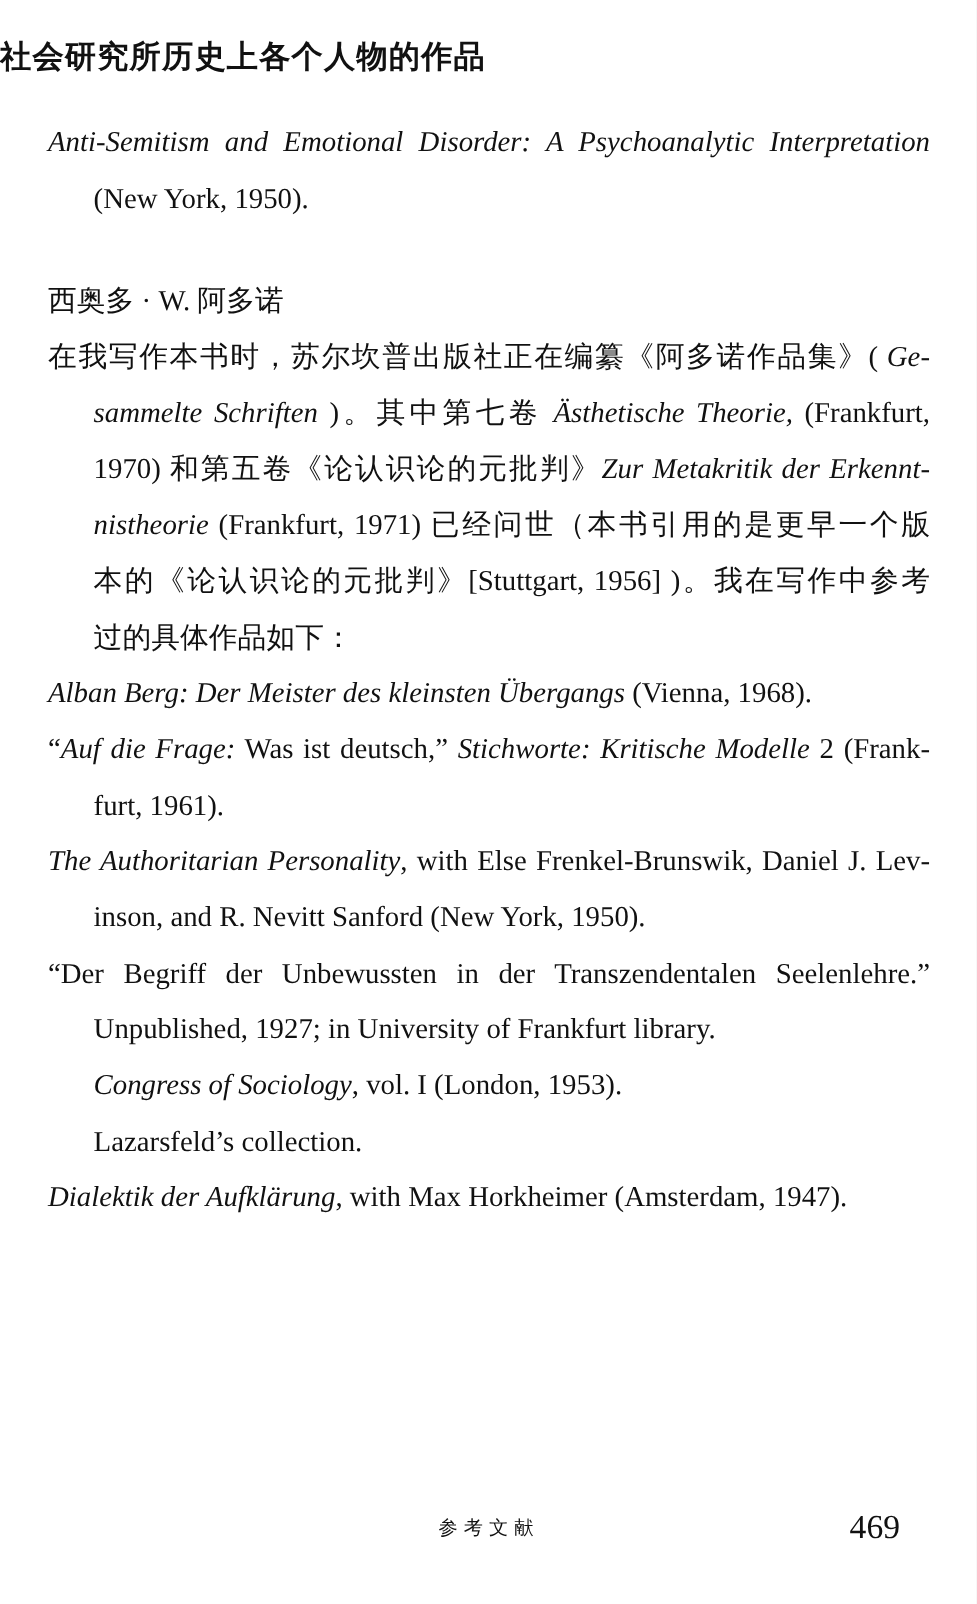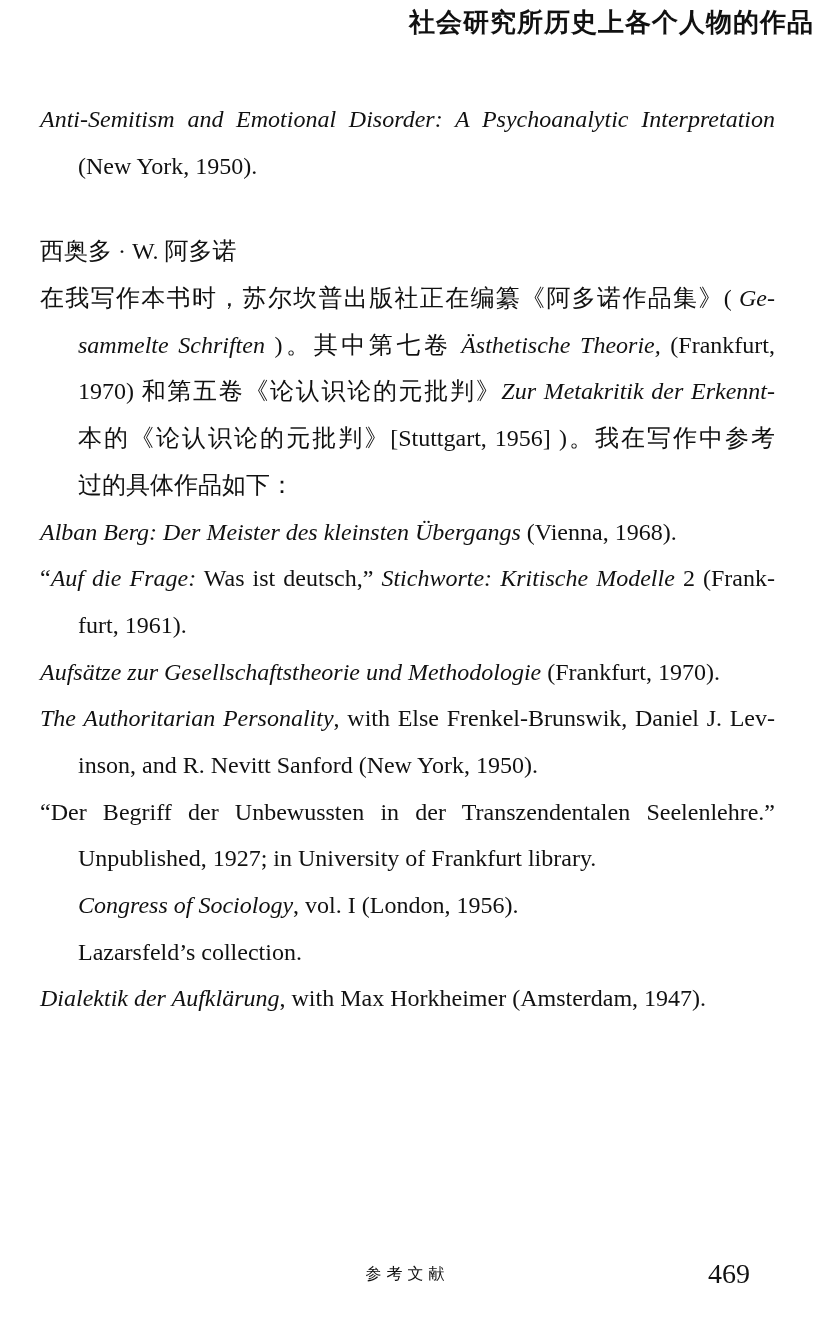--- a/index.html
+++ b/index.html
@@ -2,21 +2,21 @@
 <html><head>
 <meta charset="utf-8">
 <style>
   html,body { margin:0; padding:0; background:#e8e8e8; }
   .page {
     position:relative; width:814px; height:1337px; margin:0 auto;
     background:#ffffff; color:#111111; overflow:hidden;
     font-family:"Liberation Serif","DejaVu Serif",serif;
   }
   .title {
-    padding-top:3px; text-align:right;
+    padding-top:28px; text-align:left;
     font-size:26px; font-weight:700; line-height:40px;
     letter-spacing:1px;
   }
   .bib { position:absolute; left:40px; top:96px; width:735px; }
   .line { height:46.7px; line-height:46.7px; font-size:24px; white-space:nowrap; }
   .ind  { padding-left:38px; }
   .j    { text-align-last:justify; }
   .gap  { margin-top:39px; }
   .it   { font-style:italic; }
   .rm   { font-style:normal; }
@@ -36,31 +36,31 @@
 <div class="page">
   <div class="title">社会研究所历史上各个人物的作品</div>
 
   <div class="bib" id="bib">
       <div class="line j"><span class="it">Anti-Semitism and Emotional Disorder: A Psychoanalytic Interpretation</span></div>
       <div class="line ind"><span class="rm">(New York, 1950).</span></div>
       <div class="line gap"><span class="rm">西奥多 · W. 阿多诺</span></div>
       <div class="line j"><span class="rm">在我写作本书时，苏尔坎普出版社正在编纂《阿多诺作品集》( </span><span class="it">Ge-</span></div>
       <div class="line ind j"><span class="it">sammelte Schriften</span><span class="rm"> )。其中第七卷 </span><span class="it">Ästhetische Theorie,</span><span class="rm"> (Frankfurt,</span></div>
       <div class="line ind j"><span class="rm">1970) 和第五卷《论认识论的元批判》</span><span class="it">Zur Metakritik der Erkennt-</span></div>
+      <div class="line ind j"><span class="it">nistheorie</span><span class="rm"> (Frankfurt, 1971) 已经问世（本书引用的是更早一个版</span></div>
       <div class="line ind j"><span class="rm">本的《论认识论的元批判》[Stuttgart, 1956] )。我在写作中参考</span></div>
       <div class="line ind"><span class="rm">过的具体作品如下：</span></div>
       <div class="line"><span class="it">Alban Berg: Der Meister des kleinsten Übergangs</span><span class="rm"> (Vienna, 1968).</span></div>
       <div class="line j"><span class="rm">“</span><span class="it">Auf die Frage:</span><span class="rm"> Was ist deutsch,” </span><span class="it">Stichworte: Kritische Modelle</span><span class="rm"> 2 (Frank-</span></div>
       <div class="line ind"><span class="rm">furt, 1961).</span></div>
-      <div class="line"><span class="it">Aufsätze zur Gesellschaftstheorie und Methodologie</span><span class="rm"> (Frankfurt, 1970).</span></div>
       <div class="line j"><span class="it">The Authoritarian Personality</span><span class="rm">, with Else Frenkel-Brunswik, Daniel J. Lev-</span></div>
       <div class="line ind"><span class="rm">inson, and R. Nevitt Sanford (New York, 1950).</span></div>
       <div class="line j"><span class="rm">“Der Begriff der Unbewussten in der Transzendentalen Seelenlehre.”</span></div>
       <div class="line ind"><span class="rm">Unpublished, 1927; in University of Frankfurt library.</span></div>
-      <div class="line ind"><span class="it">Congress of Sociology</span><span class="rm">, vol. I (London, 1956).</span></div>
+      <div class="line ind"><span class="it">Congress of Sociology</span><span class="rm">, vol. I (London, 1953).</span></div>
       <div class="line ind"><span class="rm">Lazarsfeld’s collection.</span></div>
       <div class="line"><span class="it">Dialektik der Aufklärung</span><span class="rm">, with Max Horkheimer (Amsterdam, 1947).</span></div>
     </div>
 
   <div class="footer">
     <div class="footer-label">参考文献</div>
     <div class="page-number">469</div>
   </div>
 </div>
 

